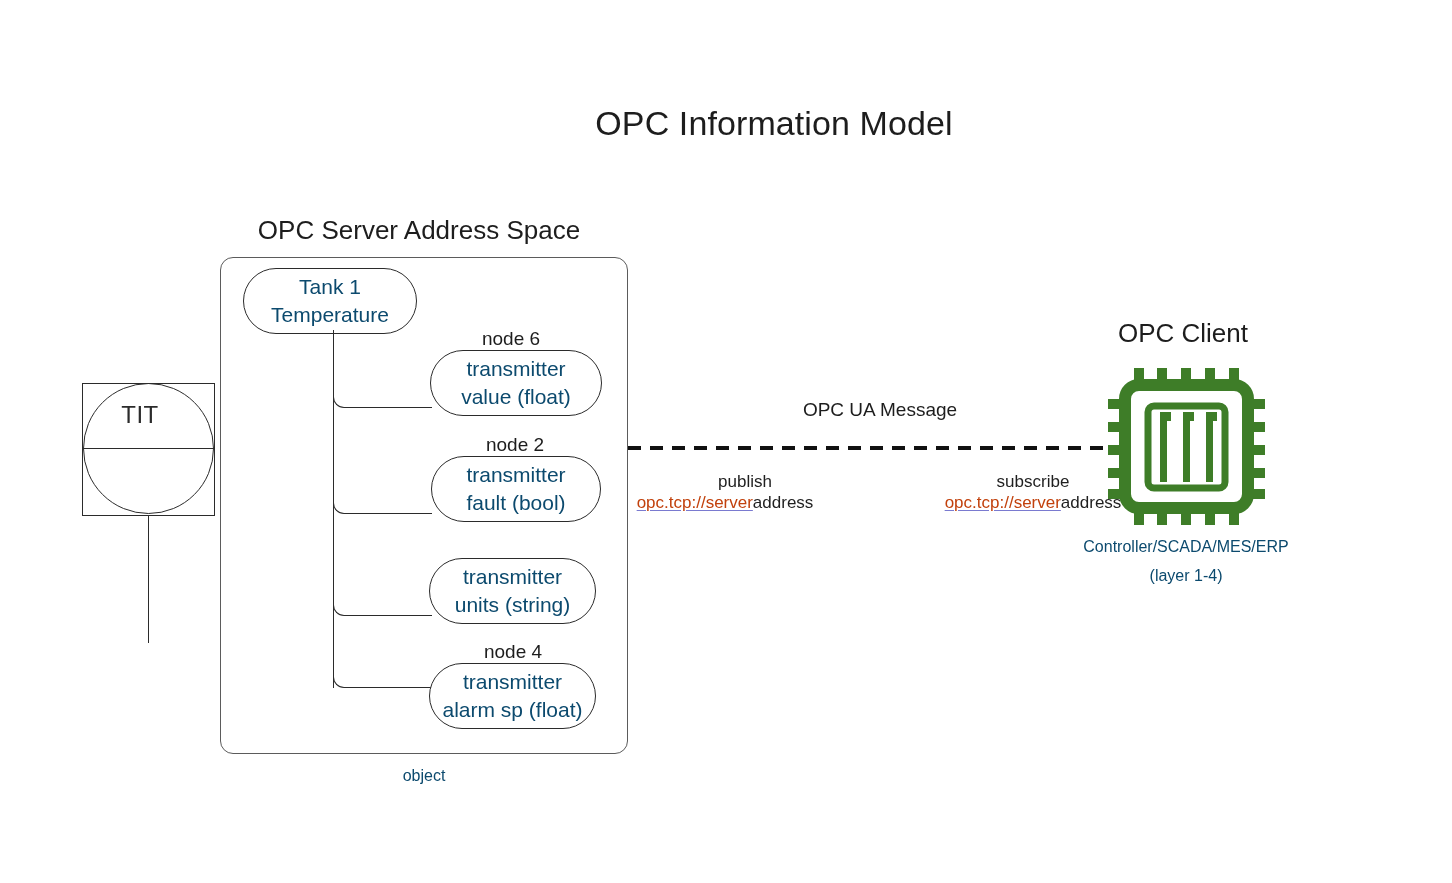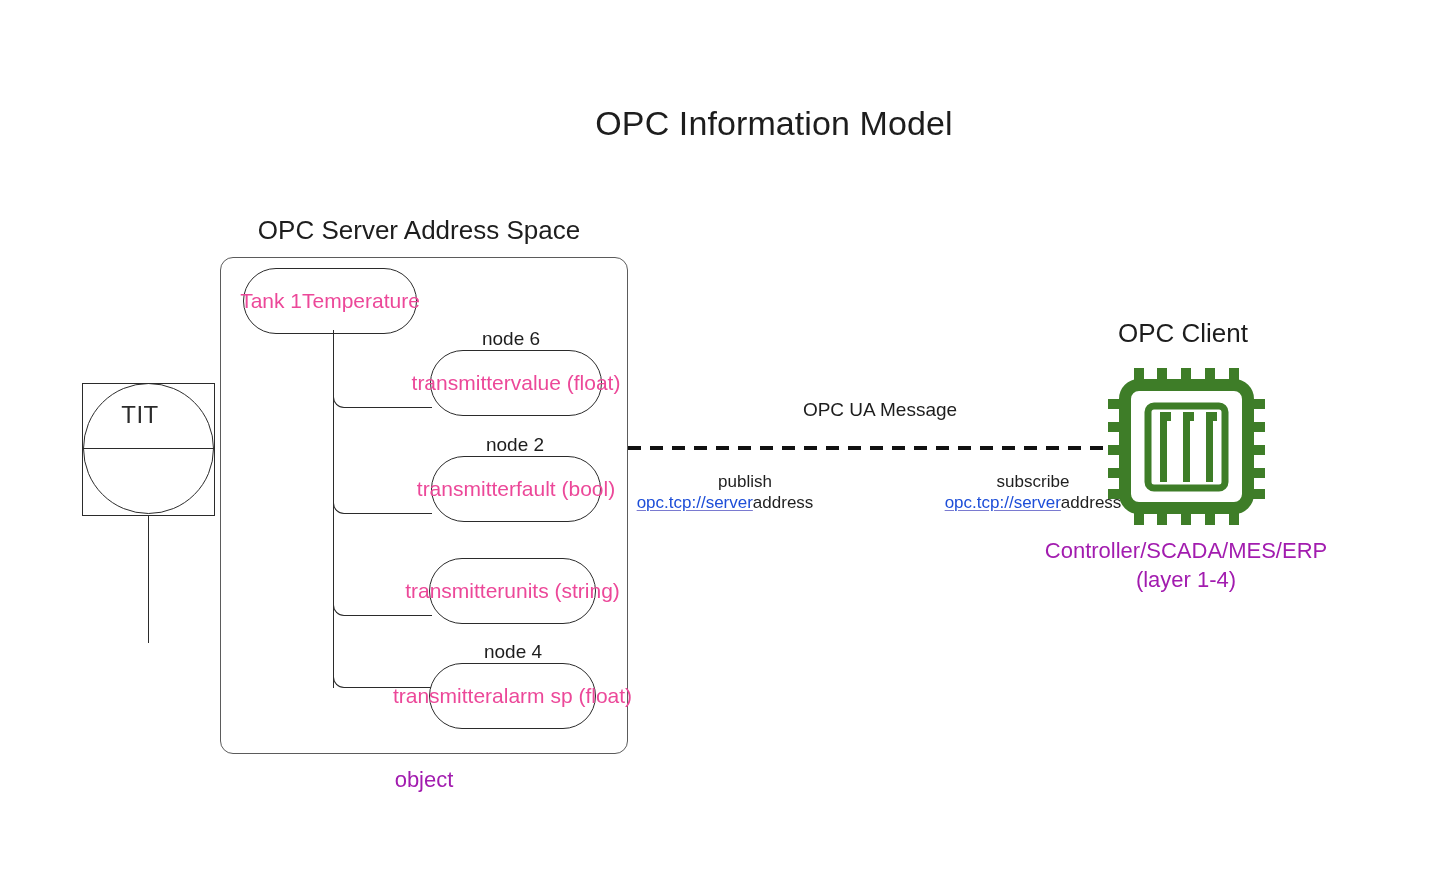--- a/index.html
+++ b/index.html
@@ -31,21 +31,21 @@
 
   
   .page-title {
     font-size: 34px;
     letter-spacing: .1px;
     color: #1d1d1d;
   }
 
   
   .caption-lg { font-size: 26px; color: #1d1d1d; }
-  .caption-md { font-size: 22px; color: #a21caf; }
+  .caption-md { font-size: 16px; color: #0c4a6e; }
   .caption-sm { font-size: 19px; color: #1d1d1d; }
 
   
   .addr-space {
     position: absolute;
     left: 220px;
     top: 257px;
     width: 408px;
     height: 497px;
     border: 1.6px solid #5b5b5b;
@@ -55,25 +55,25 @@
   }
 
   
   .pill {
     position: absolute;
     border: 1.7px solid #2b2b2b;
     border-radius: 999px;
     background: #ffffff;
     box-sizing: border-box;
     display: flex;
-    flex-direction: row;
+    flex-direction: column;
     align-items: center;
     justify-content: center;
     font-size: 21px;
-    color: #ec4899;
+    color: #0c4a6e;
     line-height: 1.32;
     text-align: center;
     white-space: nowrap;
   }
   .pill span { display: block; }
 
   
   .trunk {
     position: absolute;
     width: 0;
@@ -141,21 +141,21 @@
 
   
   .endpoint {
     font-size: 17px;
     color: #1f1f1f;
   }
   .endpoint .lnk {
     text-decoration: underline;
     text-decoration-color: #7a7ad0;
     text-underline-offset: 2px;
-    color: #1d4ed8;
+    color: #c2410c;
   }
 
   
   .chip { position: absolute; left: 1108px; top: 368px; width: 157px; height: 157px; }
   .chip svg { display: block; width: 157px; height: 157px; }
 </style>
 </head>
 <body>
 
 <div id="canvas">

